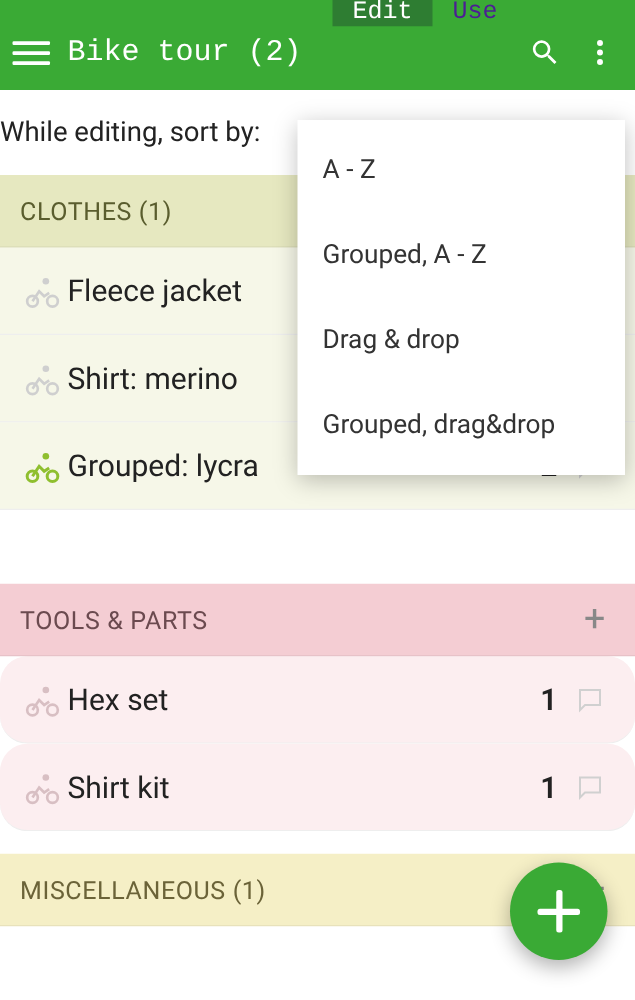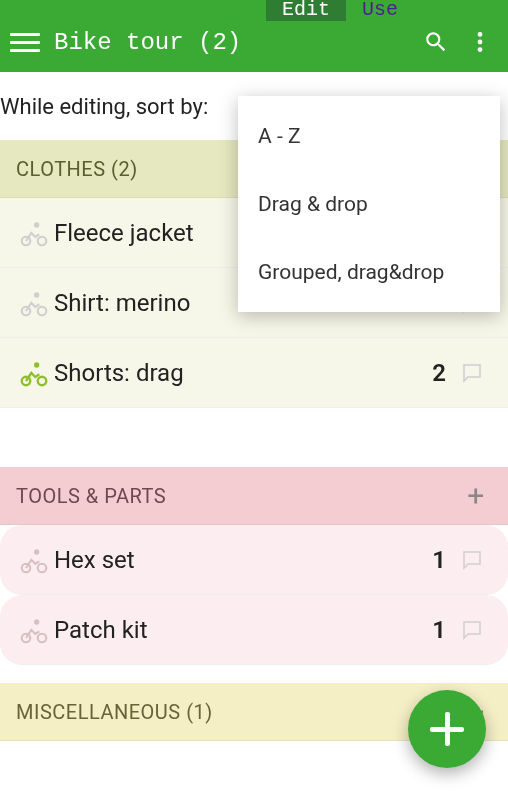--- a/index.html
+++ b/index.html
@@ -113,21 +113,21 @@
           </svg>
       </div>
     </div>
   </div>
 
   <div class="sortrow">
     <span>While editing, sort by:</span>
   </div>
 
   <div class="section-header green">
-    <span>CLOTHES (2)</span>
+    <span>CLOTHES (1)</span>
     <div class="section-add">+</div>
   </div>
 
   <div class="row green-bg">
     <div class="row-icon">
       <svg width="32" height="32" viewBox="0 0 24 24" class="cy-dim">
           <circle cx="6" cy="18" r="3.2" fill="none" stroke="#cfcfcf" stroke-width="1.6"></circle>
           <circle cx="18" cy="18" r="3.2" fill="none" stroke="#cfcfcf" stroke-width="1.6"></circle>
           <path d="M6 18l4-6 3 3 3-2" stroke="#cfcfcf" stroke-width="1.6" fill="none"></path>
           <circle cx="14" cy="6" r="2"></circle>
@@ -162,21 +162,21 @@
 
   <div class="row green-bg">
     <div class="row-icon">
       <svg width="32" height="32" viewBox="0 0 24 24">
           <circle cx="6" cy="18" r="3.2" fill="none" stroke="#8fbf2f" stroke-width="1.8"></circle>
           <circle cx="18" cy="18" r="3.2" fill="none" stroke="#8fbf2f" stroke-width="1.8"></circle>
           <path d="M6 18l4-6 3 3 3-2" stroke="#8fbf2f" stroke-width="1.8" fill="none"></path>
           <circle cx="14" cy="6" r="2" fill="#8fbf2f"></circle>
         </svg>
     </div>
-    <div class="row-label">Shorts: drag</div>
+    <div class="row-label">Grouped: lycra</div>
     <div class="row-qty">2</div>
     <div class="row-comment">
       <svg width="24" height="24" viewBox="0 0 24 24" class="chat-dim" stroke-width="1.6">
           <path d="M4 4h16v12H8l-4 4z"></path>
         </svg>
     </div>
   </div>
 
   <div class="gap"></div>
 
@@ -205,39 +205,40 @@
 
   <div class="row pink-bg">
     <div class="row-icon">
       <svg width="32" height="32" viewBox="0 0 24 24" class="cy-dim">
           <circle cx="6" cy="18" r="3.2" fill="none" stroke="#d8bfc3" stroke-width="1.6"></circle>
           <circle cx="18" cy="18" r="3.2" fill="none" stroke="#d8bfc3" stroke-width="1.6"></circle>
           <path d="M6 18l4-6 3 3 3-2" stroke="#d8bfc3" stroke-width="1.6" fill="none"></path>
           <circle cx="14" cy="6" r="2" fill="#d8bfc3"></circle>
         </svg>
     </div>
-    <div class="row-label">Patch kit</div>
+    <div class="row-label">Shirt kit</div>
     <div class="row-qty">1</div>
     <div class="row-comment">
       <svg width="24" height="24" viewBox="0 0 24 24" class="chat-dim" stroke-width="1.6">
           <path d="M4 4h16v12H8l-4 4z"></path>
         </svg>
     </div>
   </div>
 
 
   <div class="gap" style="height:18px"></div>
 
   <div class="section-header yellow">
     <span>MISCELLANEOUS (1)</span>
     <div class="section-add">+</div>
   </div>
 
   <div class="dropdown">
     <div class="menu-item">A - Z</div>
+    <div class="menu-item">Grouped, A - Z</div>
     <div class="menu-item">Drag &amp; drop</div>
     <div class="menu-item">Grouped, drag&amp;drop</div>
   </div>
 
   <div class="fab">
     <div class="plus-h"></div>
     <div class="plus-v"></div>
   </div>
 
 </div>

